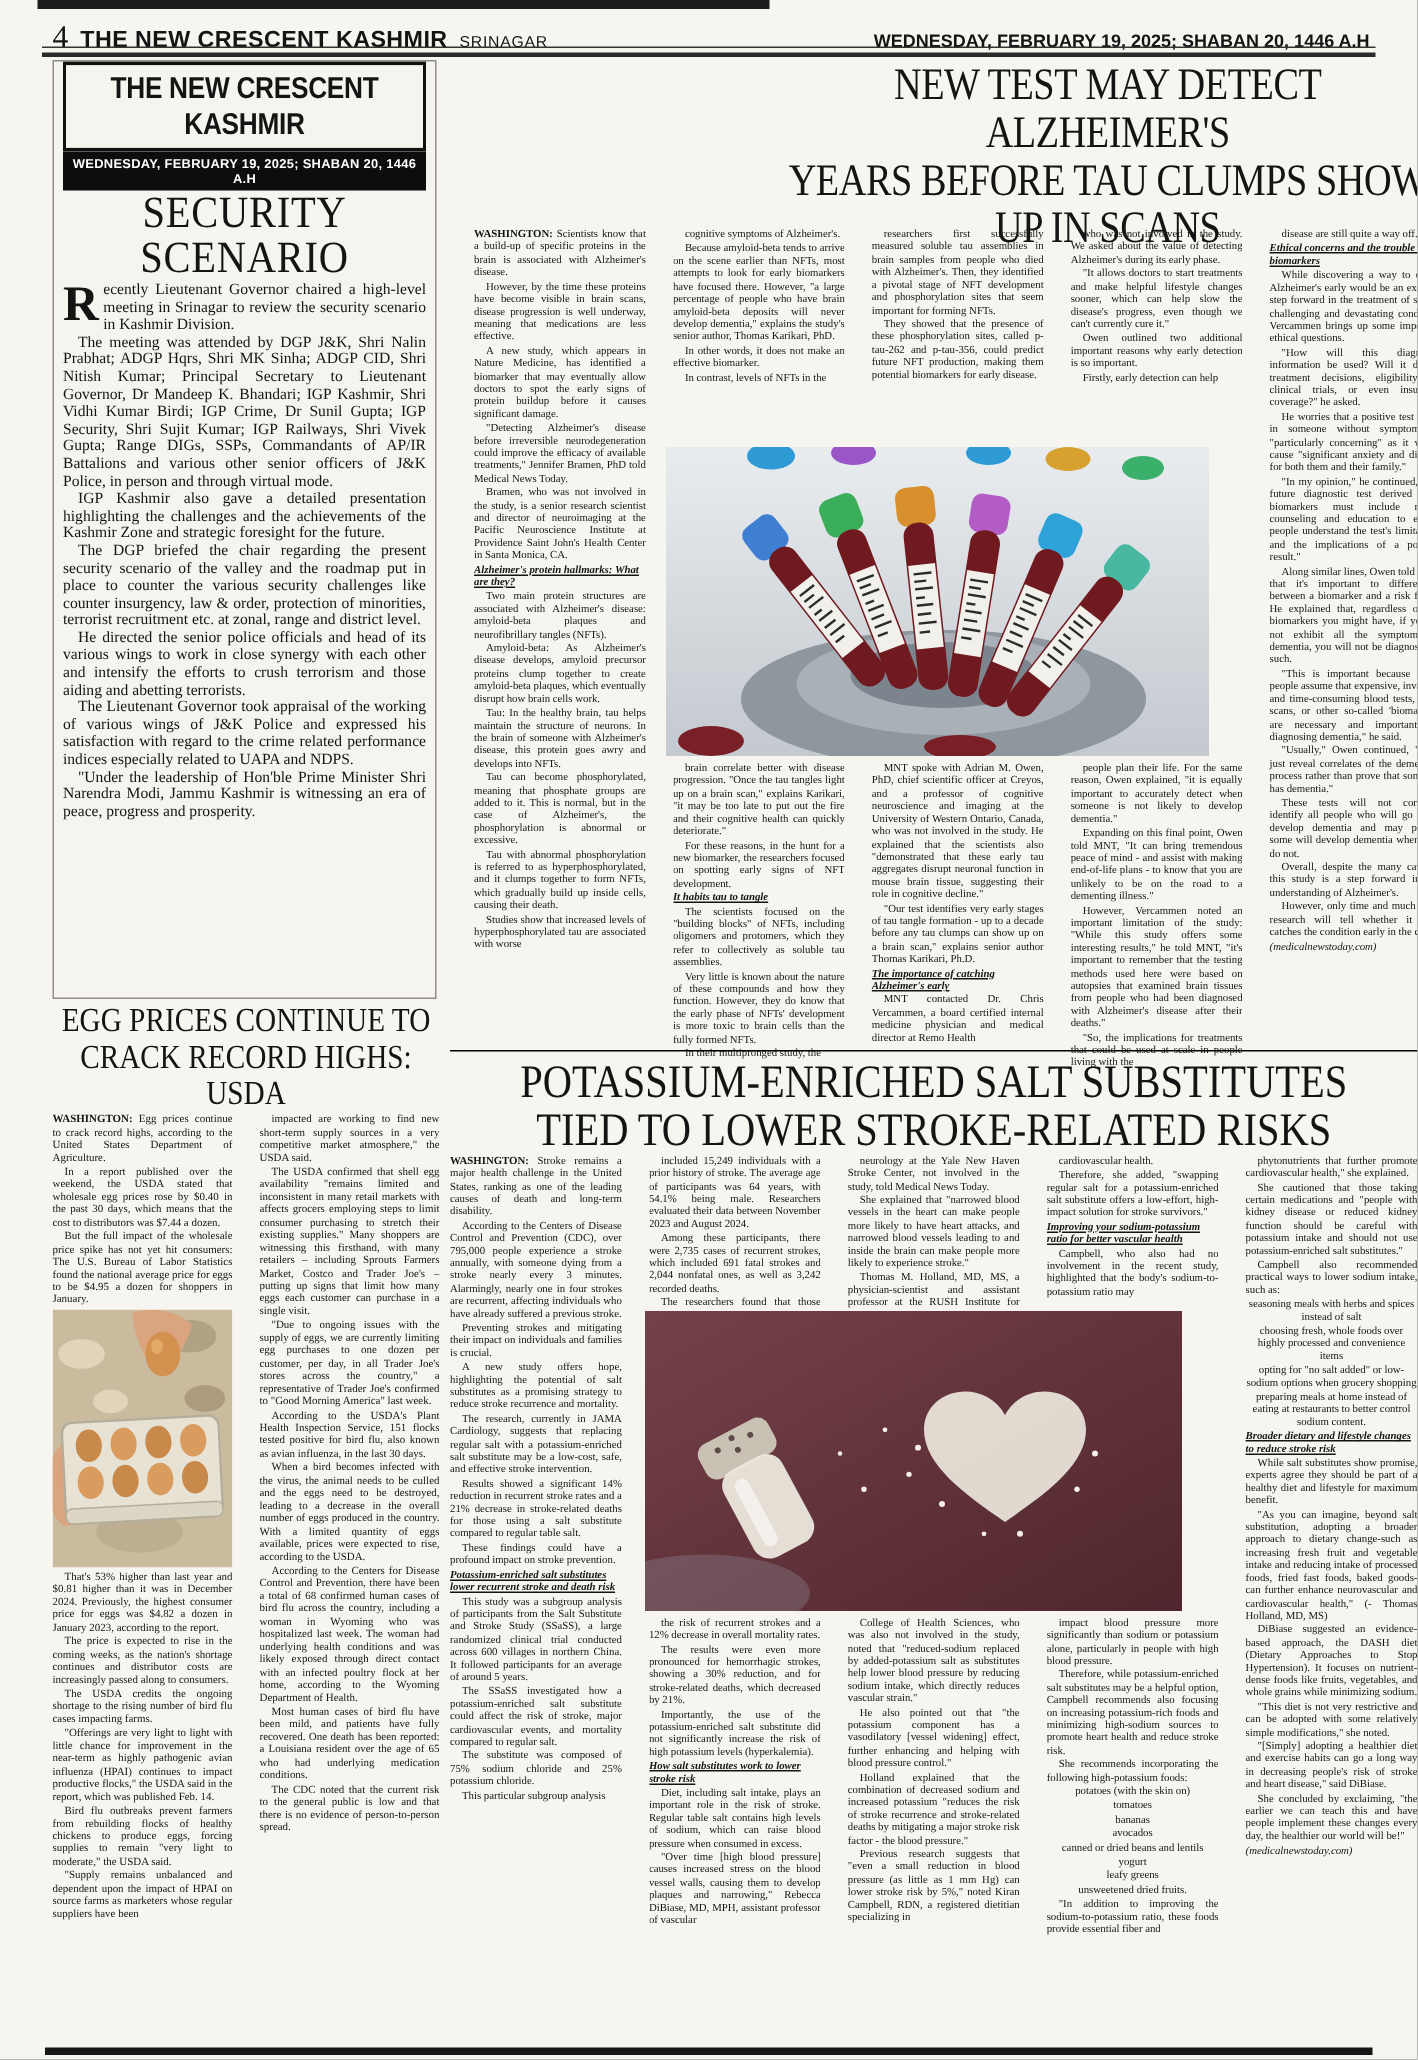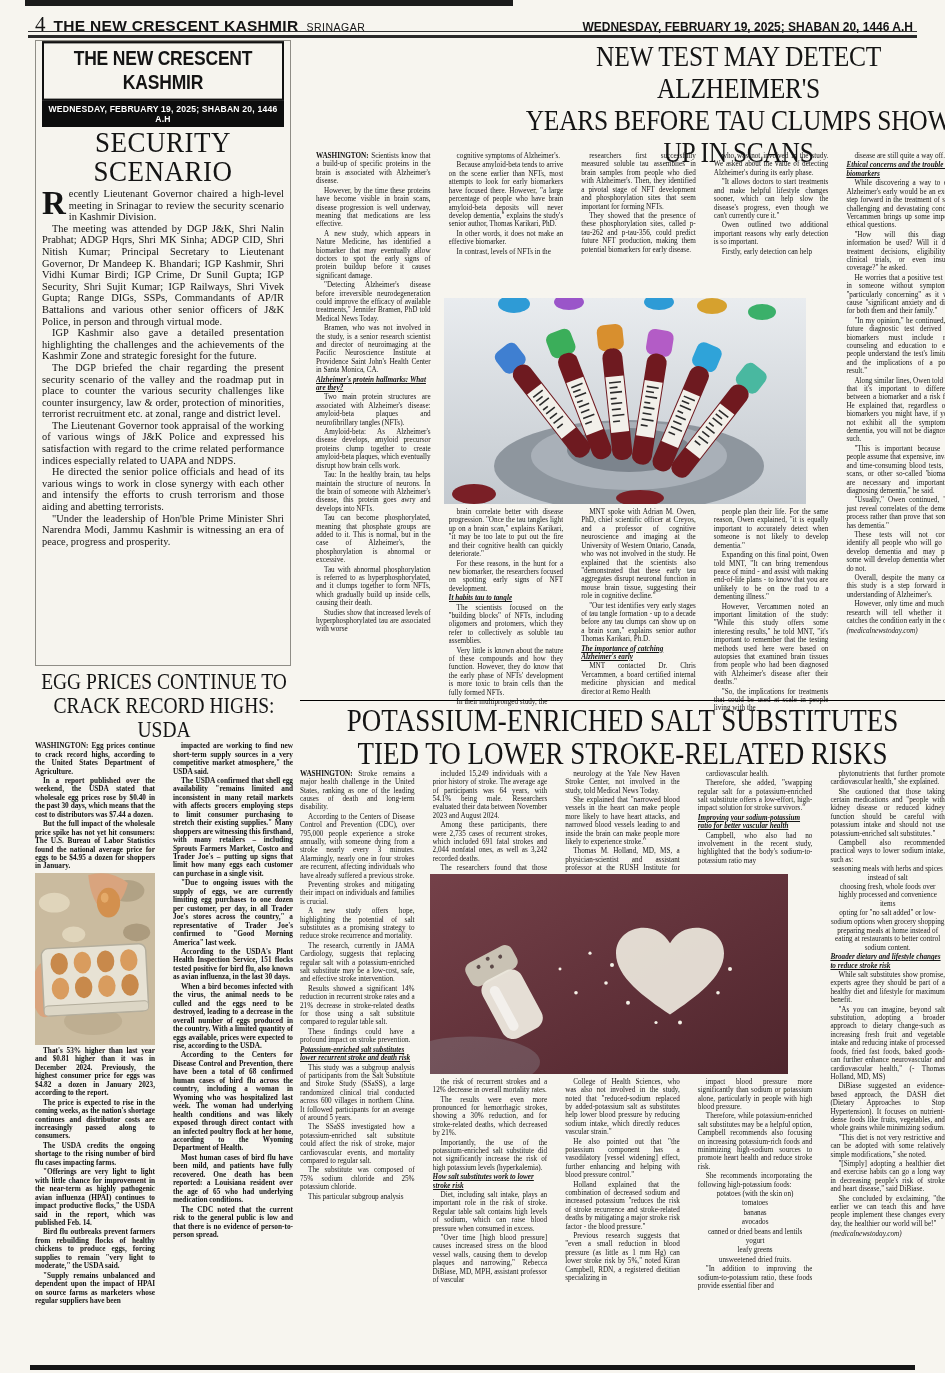--- a/index.html
+++ b/index.html
@@ -34,21 +34,21 @@
              font-family:"Liberation Sans",sans-serif;font-weight:bold;font-size:8.6px;padding:3px 0;letter-spacing:.2px;}
   .sec-head{margin:3px 0 4px 0;text-align:center;font-weight:normal;font-size:27px;line-height:1;
             letter-spacing:.5px;transform:scaleY(1.1);}
   .sec-body{font-size:10.4px;line-height:11.6px;}
   .sec-body p{margin:0;text-align:justify;text-indent:10px;}
   .sec-body p.b-drop{text-indent:0;}
 
   
   .eggs{position:absolute;left:35px;top:674px;width:258px;height:692px;}
   .egg-head{margin:0 0 5px 0;text-align:center;font-weight:normal;font-size:19.5px;line-height:1.08;transform:scaleY(1.15);}
-  .egg-cols{height:608px;font-size:7.3px;line-height:8.45px;font-weight:bold;}
+  .egg-cols{height:608px;font-size:7.3px;line-height:8.45px;}
   .egg-photo{display:block;width:100%;height:172px;margin:2px 0 2px 0;}
 
   
   .alz{position:absolute;left:316px;top:40px;width:645px;height:658px;}
   .alz-head{margin:0 0 0 200px;width:445px;text-align:center;font-weight:normal;font-size:25.5px;
             line-height:1.06;letter-spacing:-.3px;transform:scaleY(1.18);transform-origin:top;}
   .alz-body{position:relative;margin-top:4px;height:596px;font-size:7.2px;line-height:8.4px;}
   .alz-body .col{height:596px;}
   .alz .col-top{height:144px;overflow:hidden;}
   .alz .ph-spacer{height:212px;}
@@ -82,22 +82,22 @@
 
   <section class="security">
     <div class="mast-title">THE NEW CRESCENT KASHMIR</div>
     <div class="mast-date">WEDNESDAY, FEBRUARY 19, 2025; SHABAN 20, 1446 A.H</div>
     <h2 class="sec-head">SECURITY SCENARIO</h2>
     <div class="sec-body">
         <p class="b-drop"><span class="dropcap">R</span>ecently Lieutenant Governor chaired a high-level meeting in Srinagar to review the security scenario in Kashmir Division.</p>
         <p class="b-p">The meeting was attended by DGP J&amp;K, Shri Nalin Prabhat; ADGP Hqrs, Shri MK Sinha; ADGP CID, Shri Nitish Kumar; Principal Secretary to Lieutenant Governor, Dr Mandeep K. Bhandari; IGP Kashmir, Shri Vidhi Kumar Birdi; IGP Crime, Dr Sunil Gupta; IGP Security, Shri Sujit Kumar; IGP Railways, Shri Vivek Gupta; Range DIGs, SSPs, Commandants of AP/IR Battalions and various other senior officers of J&amp;K Police, in person and through virtual mode.</p>
         <p class="b-p">IGP Kashmir also gave a detailed presentation highlighting the challenges and the achievements of the Kashmir Zone and strategic foresight for the future.</p>
         <p class="b-p">The DGP briefed the chair regarding the present security scenario of the valley and the roadmap put in place to counter the various security challenges like counter insurgency, law &amp; order, protection of minorities, terrorist recruitment etc. at zonal, range and district level.</p>
+        <p class="b-p">He directed the senior police officials and head of its various wings to work in close synergy with each other and intensify the efforts to crush terrorism and those aiding and abetting terrorists.</p>
         <p class="b-p">The Lieutenant Governor took appraisal of the working of various wings of J&amp;K Police and expressed his satisfaction with regard to the crime related performance indices especially related to UAPA and NDPS.</p>
-        <p class="b-p">He directed the senior police officials and head of its various wings to work in close synergy with each other and intensify the efforts to crush terrorism and those aiding and abetting terrorists.</p>
         <p class="b-p">"Under the leadership of Hon'ble Prime Minister Shri Narendra Modi, Jammu Kashmir is witnessing an era of peace, progress and prosperity.</p>
       </div>
   </section>
 
   <section class="eggs">
     <h2 class="egg-head"><span>EGG PRICES CONTINUE TO</span><br><span>CRACK RECORD HIGHS: USDA</span></h2>
     <div class="cols egg-cols">
       <div class="col">
         <div>
             <p class="b-lead"><b>WASHINGTON: </b>Egg prices continue to crack record highs, according to the United States Department of Agriculture.</p>

